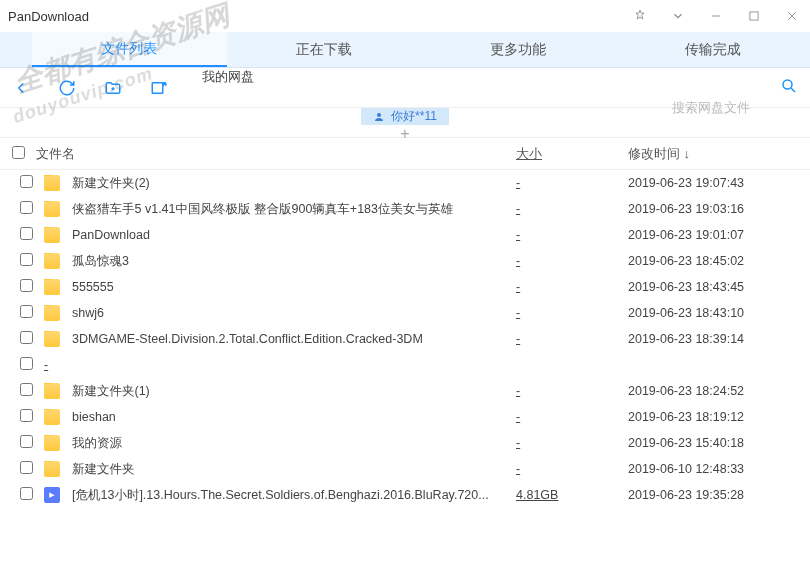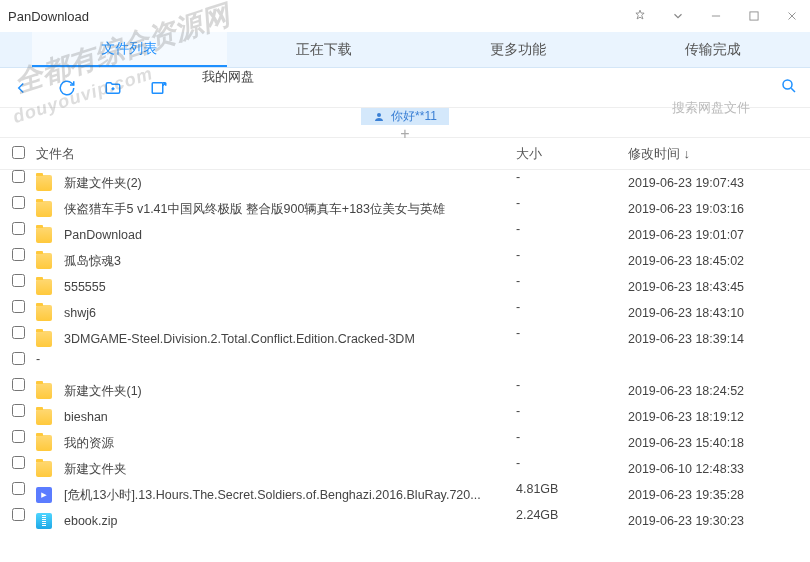--- a/index.html
+++ b/index.html
@@ -31,26 +31,26 @@
 
 .account-tabs { height: 30px; display: flex; align-items: center; background: #fff; border-bottom: 1px solid #eee; flex-direction: column; }
 .account-tab { height: 100%; display: flex; align-items: center; gap: 6px; padding: 0 12px; background: #d4e8fb; font-size: 12px; color: #3a7fd4; max-width: 150px; }
 .account-tab svg { width: 12px; height: 12px; flex-shrink: 0; }
 .add-account { width: 30px; display: flex; align-items: center; justify-content: center; color: #aaa; cursor: pointer; font-size: 16px; }
 
 
 .list-header { height: 32px; display: flex; align-items: center; padding: 0 12px; font-size: 13px; color: #555; border-bottom: 1px solid #eee; }
 .col-check { width: 24px; }
 .col-name { flex: 1; display: flex; align-items: center; gap: 6px; }
-.col-size { width: 112px; }
+.col-size { width: 112px; text-decoration: underline; }
 .col-date { width: 170px; display: flex; align-items: center; gap: 4px; }
 
 
 .file-list { overflow: hidden; }
-.file-row { height: 26px; display: flex; padding: 0 12px; font-size: 12.5px; color: #444; }
+.file-row { height: 26px; display: flex; align-items: center; padding: 0 12px; font-size: 12.5px; color: #444; margin-left: 8px; }
 .file-row .col-name { overflow: hidden; white-space: nowrap; text-overflow: ellipsis; }
 .file-icon { width: 16px; height: 16px; margin-right: 6px; flex-shrink: 0; }
 .folder-icon { background: linear-gradient(#ffd872, #ffc93c); border-radius: 2px; position: relative; }
 .folder-icon::before { content: ''; position: absolute; top: -2px; left: 0; width: 7px; height: 3px; background: #ffc93c; border-radius: 1px 1px 0 0; }
 .video-icon { background: #5b7cff; border-radius: 2px; position: relative; }
 .video-icon::after { content: '▶'; position: absolute; color: #fff; font-size: 7px; top: 50%; left: 50%; transform: translate(-50%, -50%); }
 .zip-icon { background: linear-gradient(#4fd5ff, #1ea8e6); border-radius: 2px; position: relative; }
 .zip-icon::after { content: ''; position: absolute; top: 2px; left: 6px; width: 4px; height: 12px; background: repeating-linear-gradient(#fff 0px, #fff 1px, transparent 1px, transparent 2px); }
 input[type="checkbox"] { width: 13px; height: 13px; cursor: pointer; accent-color: #1e90ff; }
 
@@ -259,25 +259,16 @@
     </div>
     <div class="file-row">
       <div class="col-check"><input type="checkbox" style=""></div>
       <div class="col-name">
         <span class="file-icon video-icon"></span>
         <span>[危机13小时].13.Hours.The.Secret.Soldiers.of.Benghazi.2016.BluRay.720...</span>
       </div>
       <div class="col-size">4.81GB</div>
       <div class="col-date">2019-06-23 19:35:28</div>
     </div>
-    <div class="file-row">
-      <div class="col-check"><input type="checkbox" style=""></div>
-      <div class="col-name">
-        <span class="file-icon zip-icon"></span>
-        <span>ebook.zip</span>
-      </div>
-      <div class="col-size">2.24GB</div>
-      <div class="col-date">2019-06-23 19:30:23</div>
-    </div>
   </div>
 
 <div class="watermark">全都有综合资源网</div>
 <div class="watermark2">douyouvip.com</div>
 
 </body></html>

